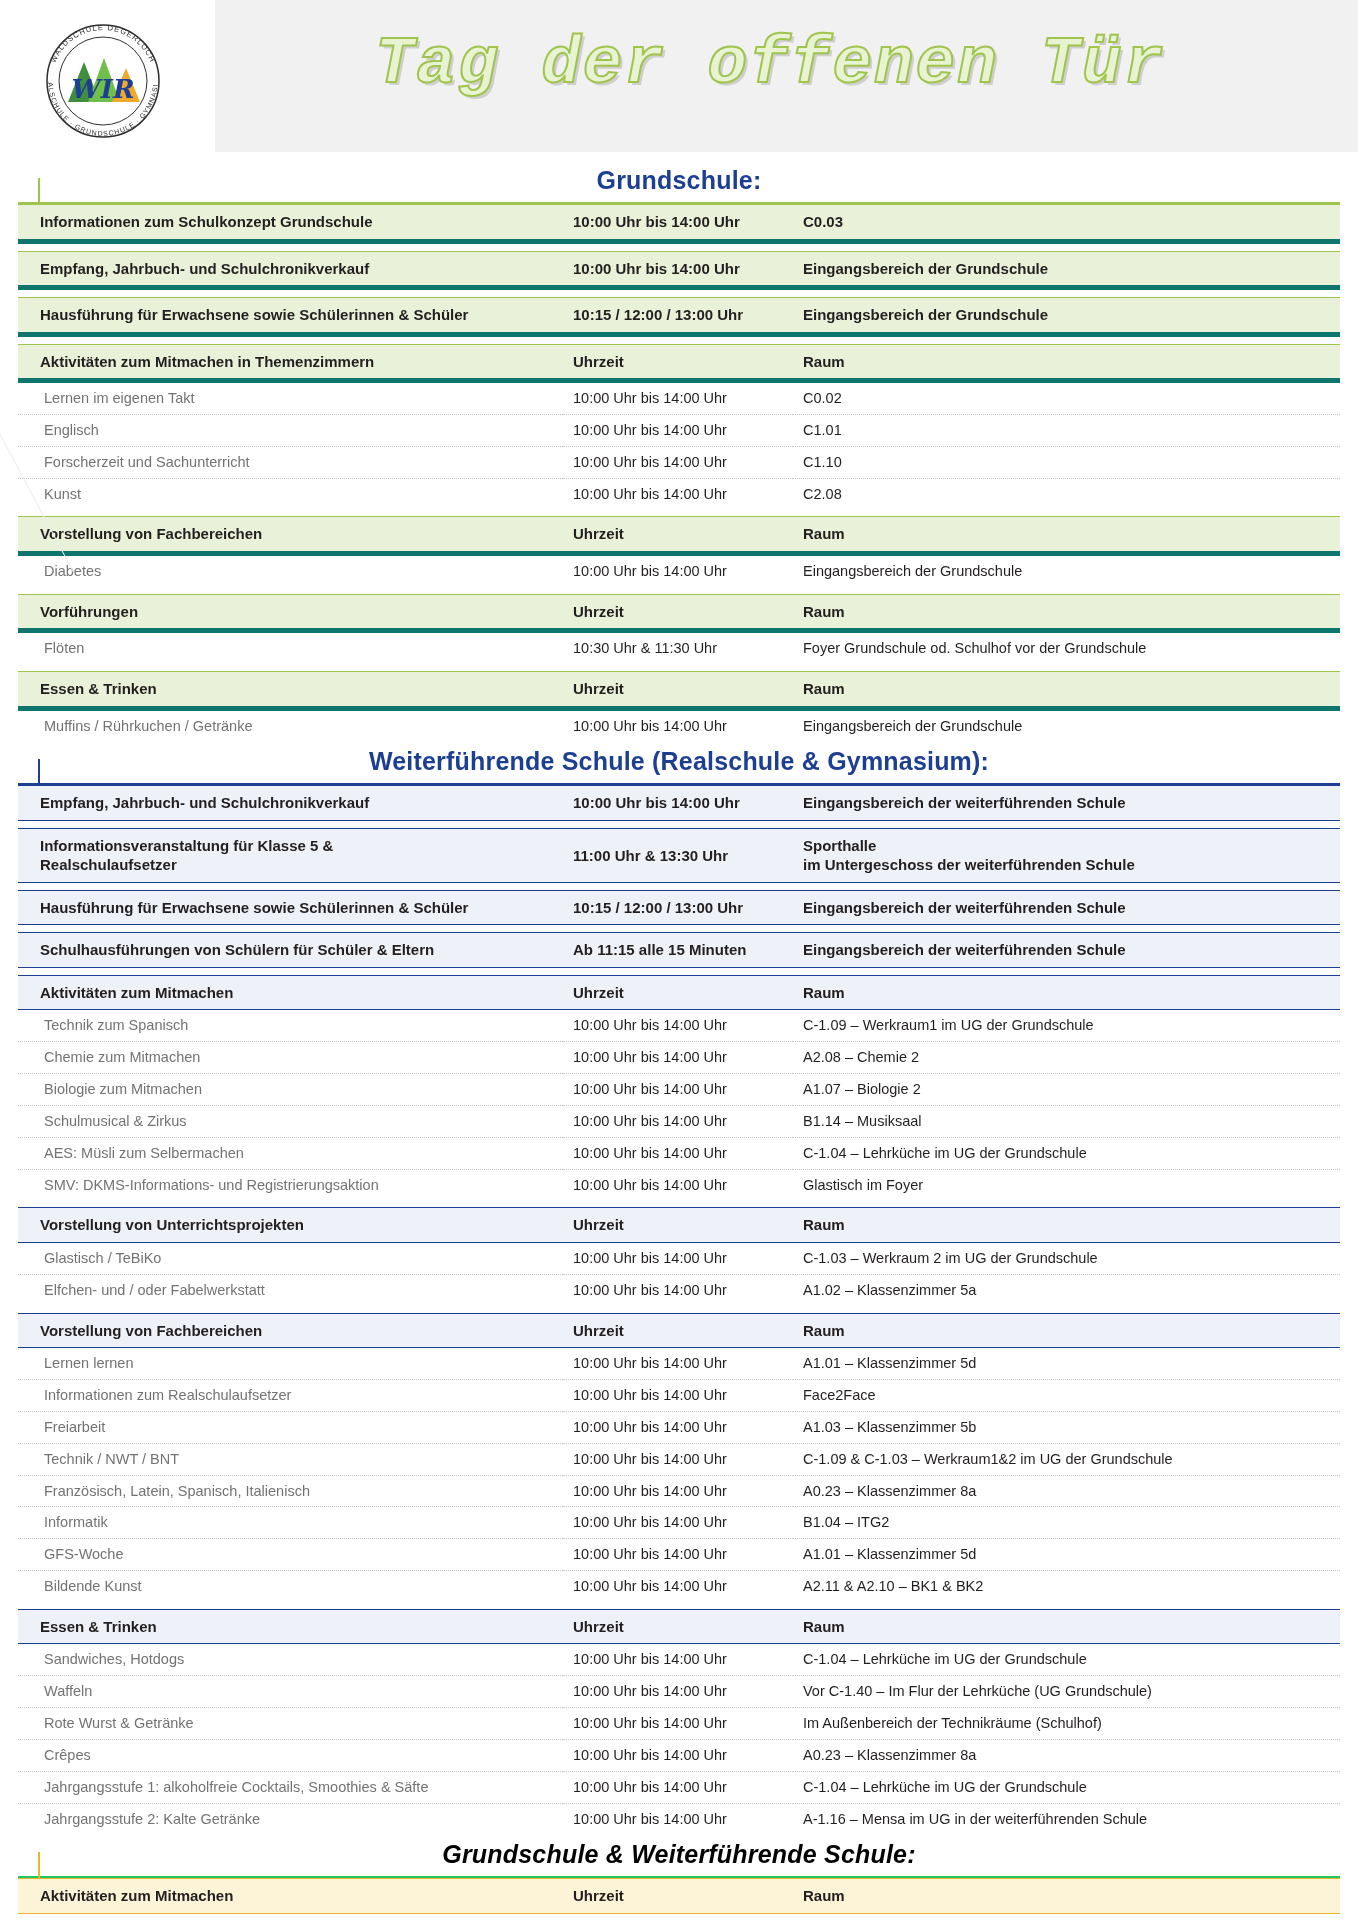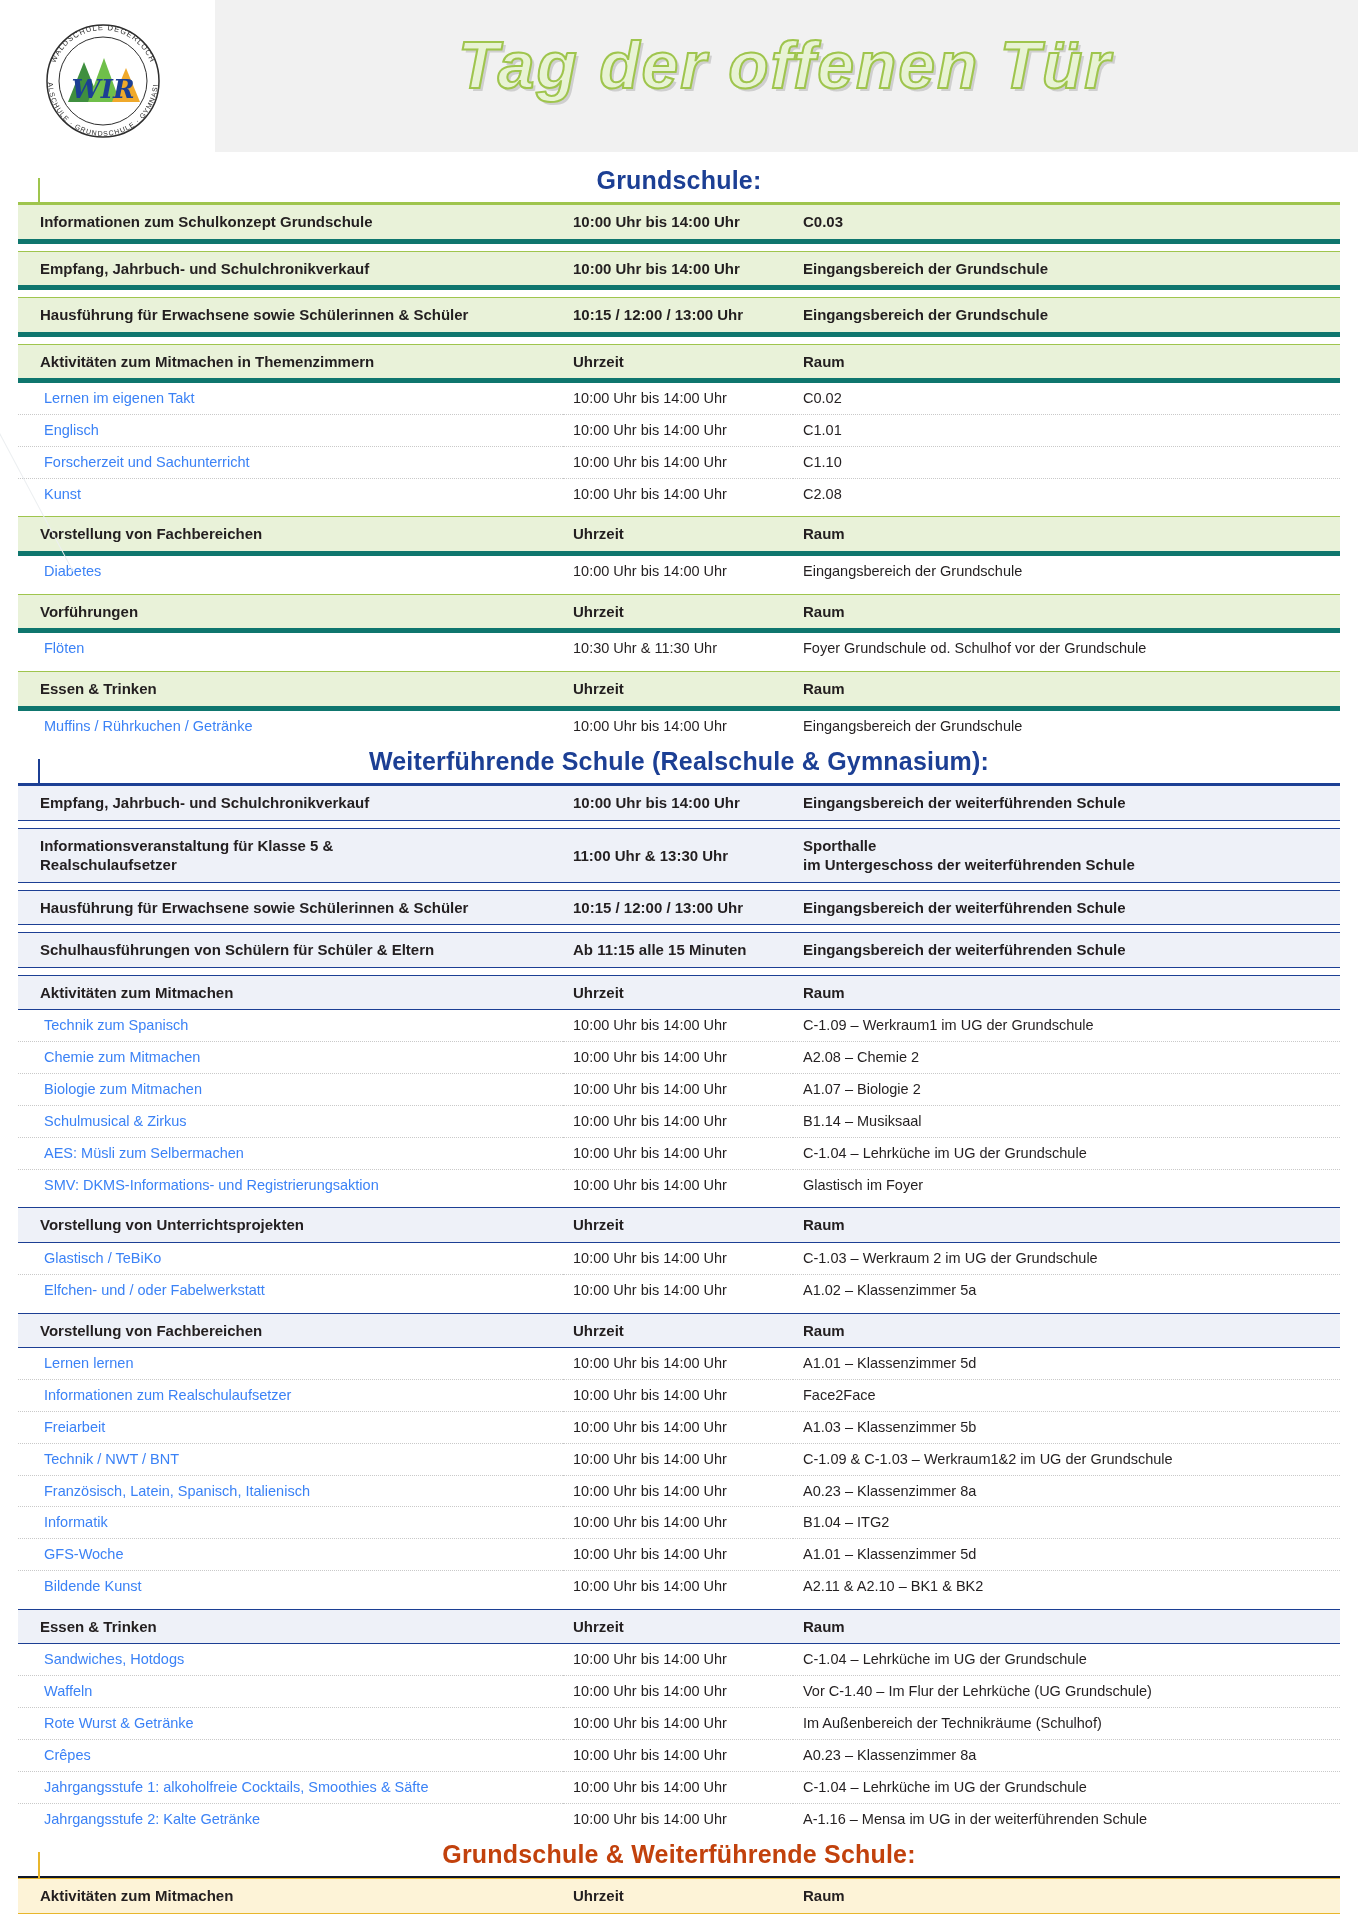--- a/index.html
+++ b/index.html
@@ -38,25 +38,25 @@
   .logo {
     position: absolute;
     left: 28px;
     top: 18px;
     width: 150px;
     height: 126px;
   }
   .logo svg { display:block; }
   .doc-title {
     position: absolute;
-    left: 230px;
+    left: 215px;
     top: 24px;
     width: 1110px;
     text-align: center;
-    font-family: Liberation Sans, sans-serif;
+    font-family: Liberation Mono, monospace;
     font-size: 66px;
     font-weight: bold;
     font-style: italic;
     letter-spacing: 2px;
     color: #e8f3d4;
     -webkit-text-stroke: 2px #9fc54d;
     text-shadow: 3px 3px 0 #cfcfcf;
     line-height: 1.25;
     white-space: nowrap;
   }
@@ -79,21 +79,21 @@
   }
   .section-title {
     text-align: center;
     font-size: 25px;
     font-weight: bold;
     padding: 6px 0 7px 0;
     letter-spacing: 0.2px;
   }
   .sec-gs .section-title { color: #1c3f94; border-bottom: 2px solid #9fc54d; }
   .sec-ws .section-title { color: #1c3f94; border-bottom: 2px solid #1c3f94; }
-  .sec-both .section-title { color: #c2410c; border-bottom: 2px solid #0f172a; }
+  .sec-both .section-title { color: #000000; border-bottom: 2px solid #22c55e; font-style: italic; }
 
   .title-wrap { position: relative; }
   .title-wrap:before {
     content: "";
     position: absolute;
     left: 20px;
     bottom: 0;
     width: 2px;
     height: 26px;
   }
@@ -124,21 +124,21 @@
     padding-top: 7px;
     padding-bottom: 7px;
   }
   .sec-gs tr.hrow td { background: #e9f2d9; border-top: 1px solid #9fc54d; border-bottom: 5px solid #0f766e; }
   .sec-ws tr.hrow td { background: #eef1f8; border-top: 1px solid #1c3f94; border-bottom: 1px solid #1c3f94; }
   .sec-both tr.hrow td { background: #fdf3d7; border-top: 1px solid #e8b62c; border-bottom: 1px solid #e8b62c; }
 
   tr.hrow td:first-child { padding-left: 22px; }
 
   tr.drow td { border-bottom: 1px dotted #c9c9c9; }
-  tr.drow td:first-child { padding-left: 26px; color: #3b82f6; }
+  tr.drow td:first-child { padding-left: 26px; color: #737373; }
   tr.drow.last td { border-bottom: none; }
 
   tr.spacer td { height: 7px; padding: 0; border: none; background: #fff; }
 
   .two-line { line-height: 1.25; }
 </style>
 </head>
 <body>
 
 <div class="header">

